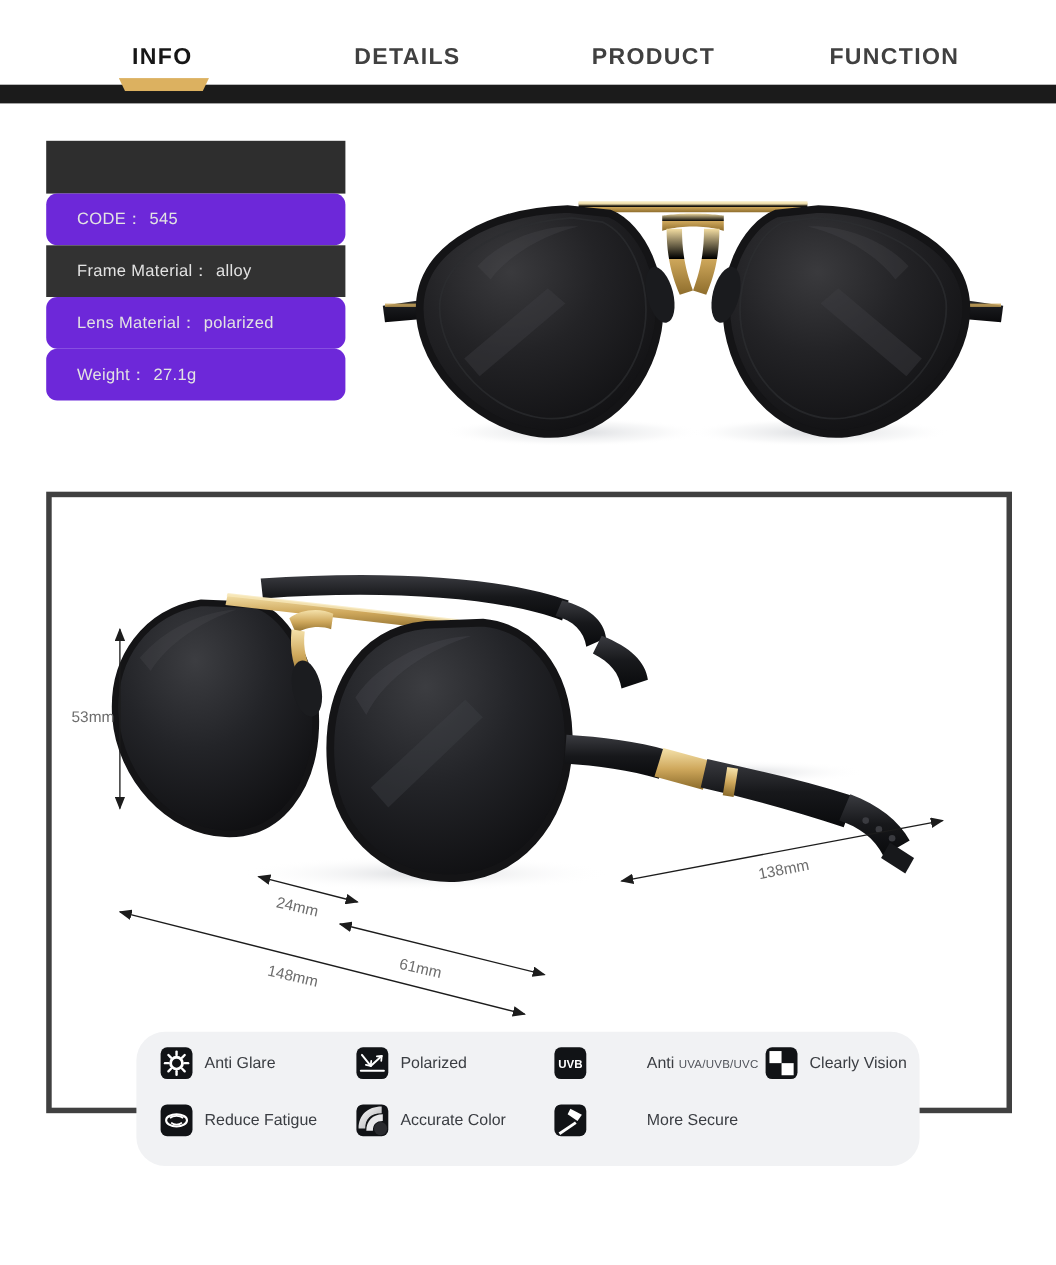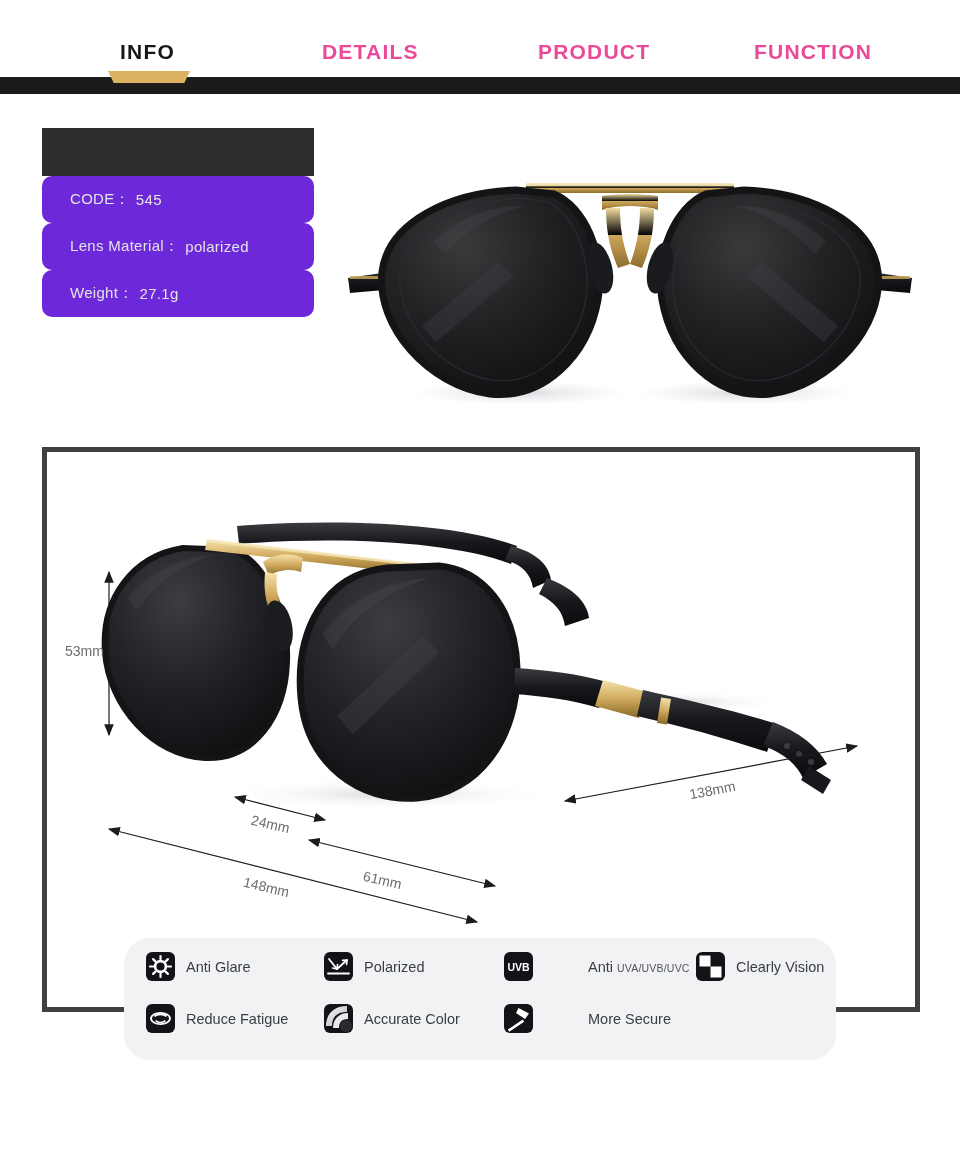--- a/index.html
+++ b/index.html
@@ -9,21 +9,21 @@
     font-family: "Liberation Sans", sans-serif;
     overflow: hidden;
   }
   .page { position: relative; width: 809px; height: 1150px; background:#fff; }
 
   
   .tabbar { position:absolute; left:0; top:0; width:960px; height:94px; background:#fff; }
   .tabs { position:absolute; left:0; top:40px; width:960px; height:37px; }
   .tab { position:absolute; top:0; font-size:21px; letter-spacing:1.2px; font-weight:bold; white-space:nowrap; }
   .tab.active { color:#161616; }
-  .tab.inactive { color:#ec4899; }
+  .tab.inactive { color:#404040; }
   .tab-0 { left:120px; }
   .tab-1 { left:322px; }
   .tab-2 { left:538px; }
   .tab-3 { left:754px; }
   .darkbar { position:absolute; left:0; top:77px; width:960px; height:17px; background:#1b1b1b; }
   .tab-indicator {
     position:absolute; left:108px; top:71px; width:82px; height:12px;
     background:#dcb160;
     clip-path: polygon(0% 0%, 100% 0%, 93% 100%, 7% 100%);
   }
@@ -78,20 +78,25 @@
     <div class="darkbar"></div>
     <div class="tab-indicator"></div>
   </div>
 
   <div class="spec">
     <div class="spec-head"></div>
     <div class="spec-row odd">
       <span>CODE：</span>
       <span style="width:6px"></span>
       <span>545</span>
+    </div>
+    <div class="spec-row even">
+      <span>Frame Material：</span>
+      <span style="width:6px"></span>
+      <span>alloy</span>
     </div>
     <div class="spec-row odd">
       <span>Lens Material：</span>
       <span style="width:6px"></span>
       <span>polarized</span>
     </div>
     <div class="spec-row odd">
       <span>Weight：</span>
       <span style="width:6px"></span>
       <span>27.1g</span>

